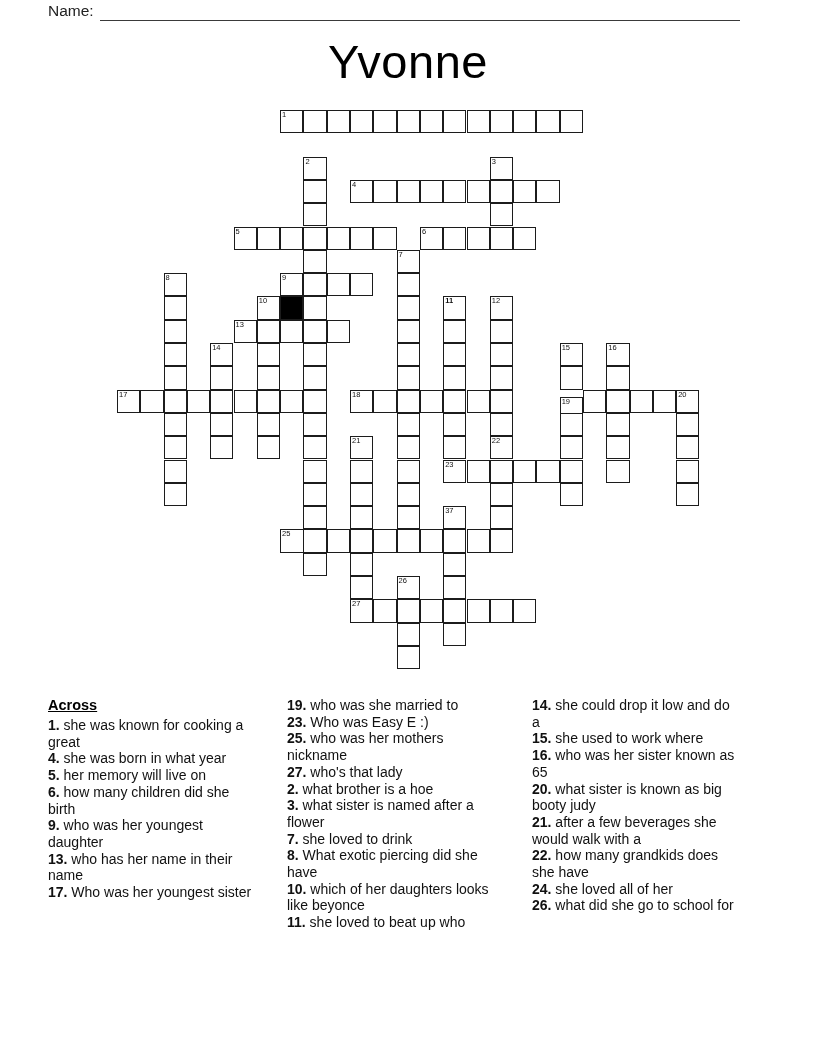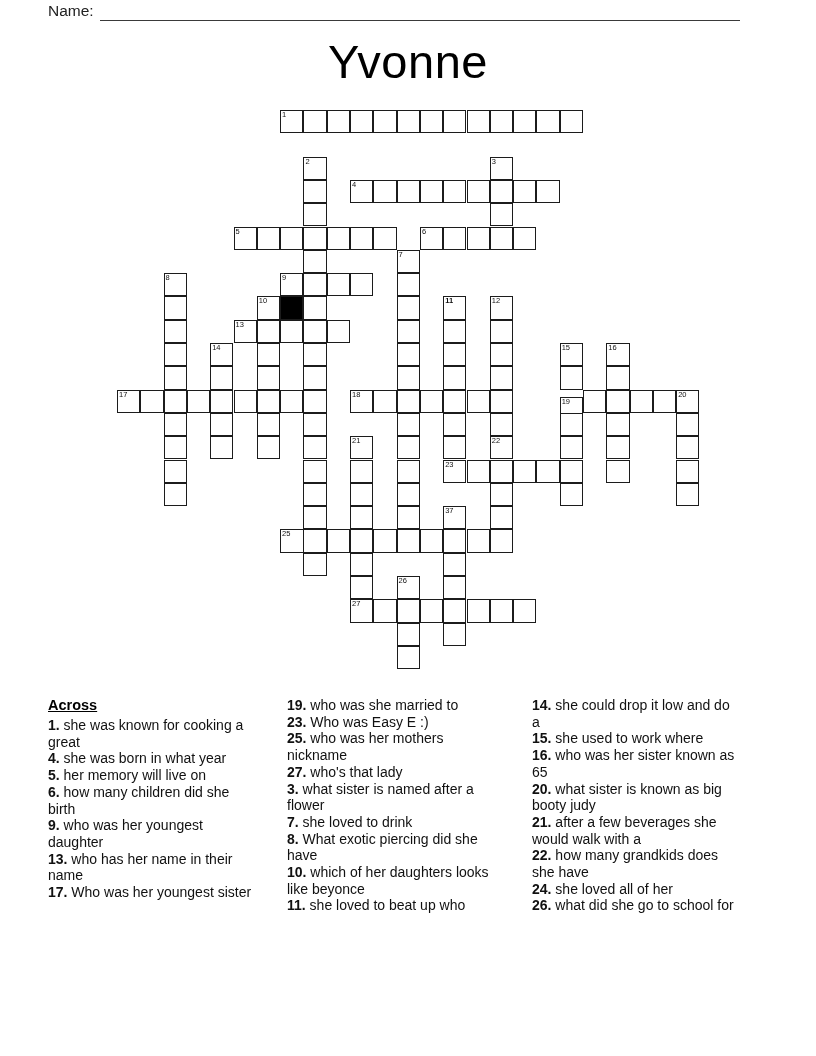--- a/index.html
+++ b/index.html
@@ -284,20 +284,21 @@
       <p><span class="clue-num">6. </span>how many children did she birth</p>
       <p><span class="clue-num">9. </span>who was her youngest daughter</p>
       <p><span class="clue-num">13. </span>who has her name in their name</p>
       <p><span class="clue-num">17. </span>Who was her youngest sister</p>
     </div>
   <div id="clue-col-2" class="clue-col">
       <p><span class="clue-num">19. </span>who was she married to</p>
       <p><span class="clue-num">23. </span>Who was Easy E :)</p>
       <p><span class="clue-num">25. </span>who was her mothers nickname</p>
       <p><span class="clue-num">27. </span>who's that lady</p>
+      <p><span class="clue-num">2. </span>what brother is a hoe</p>
       <p><span class="clue-num">3. </span>what sister is named after a flower</p>
       <p><span class="clue-num">7. </span>she loved to drink</p>
       <p><span class="clue-num">8. </span>What exotic piercing did she have</p>
       <p><span class="clue-num">10. </span>which of her daughters looks like beyonce</p>
       <p><span class="clue-num">11. </span>she loved to beat up who</p>
     </div>
   <div id="clue-col-3" class="clue-col">
       <p><span class="clue-num">14. </span>she could drop it low and do a</p>
       <p><span class="clue-num">15. </span>she used to work where</p>
       <p><span class="clue-num">16. </span>who was her sister known as 65</p>

